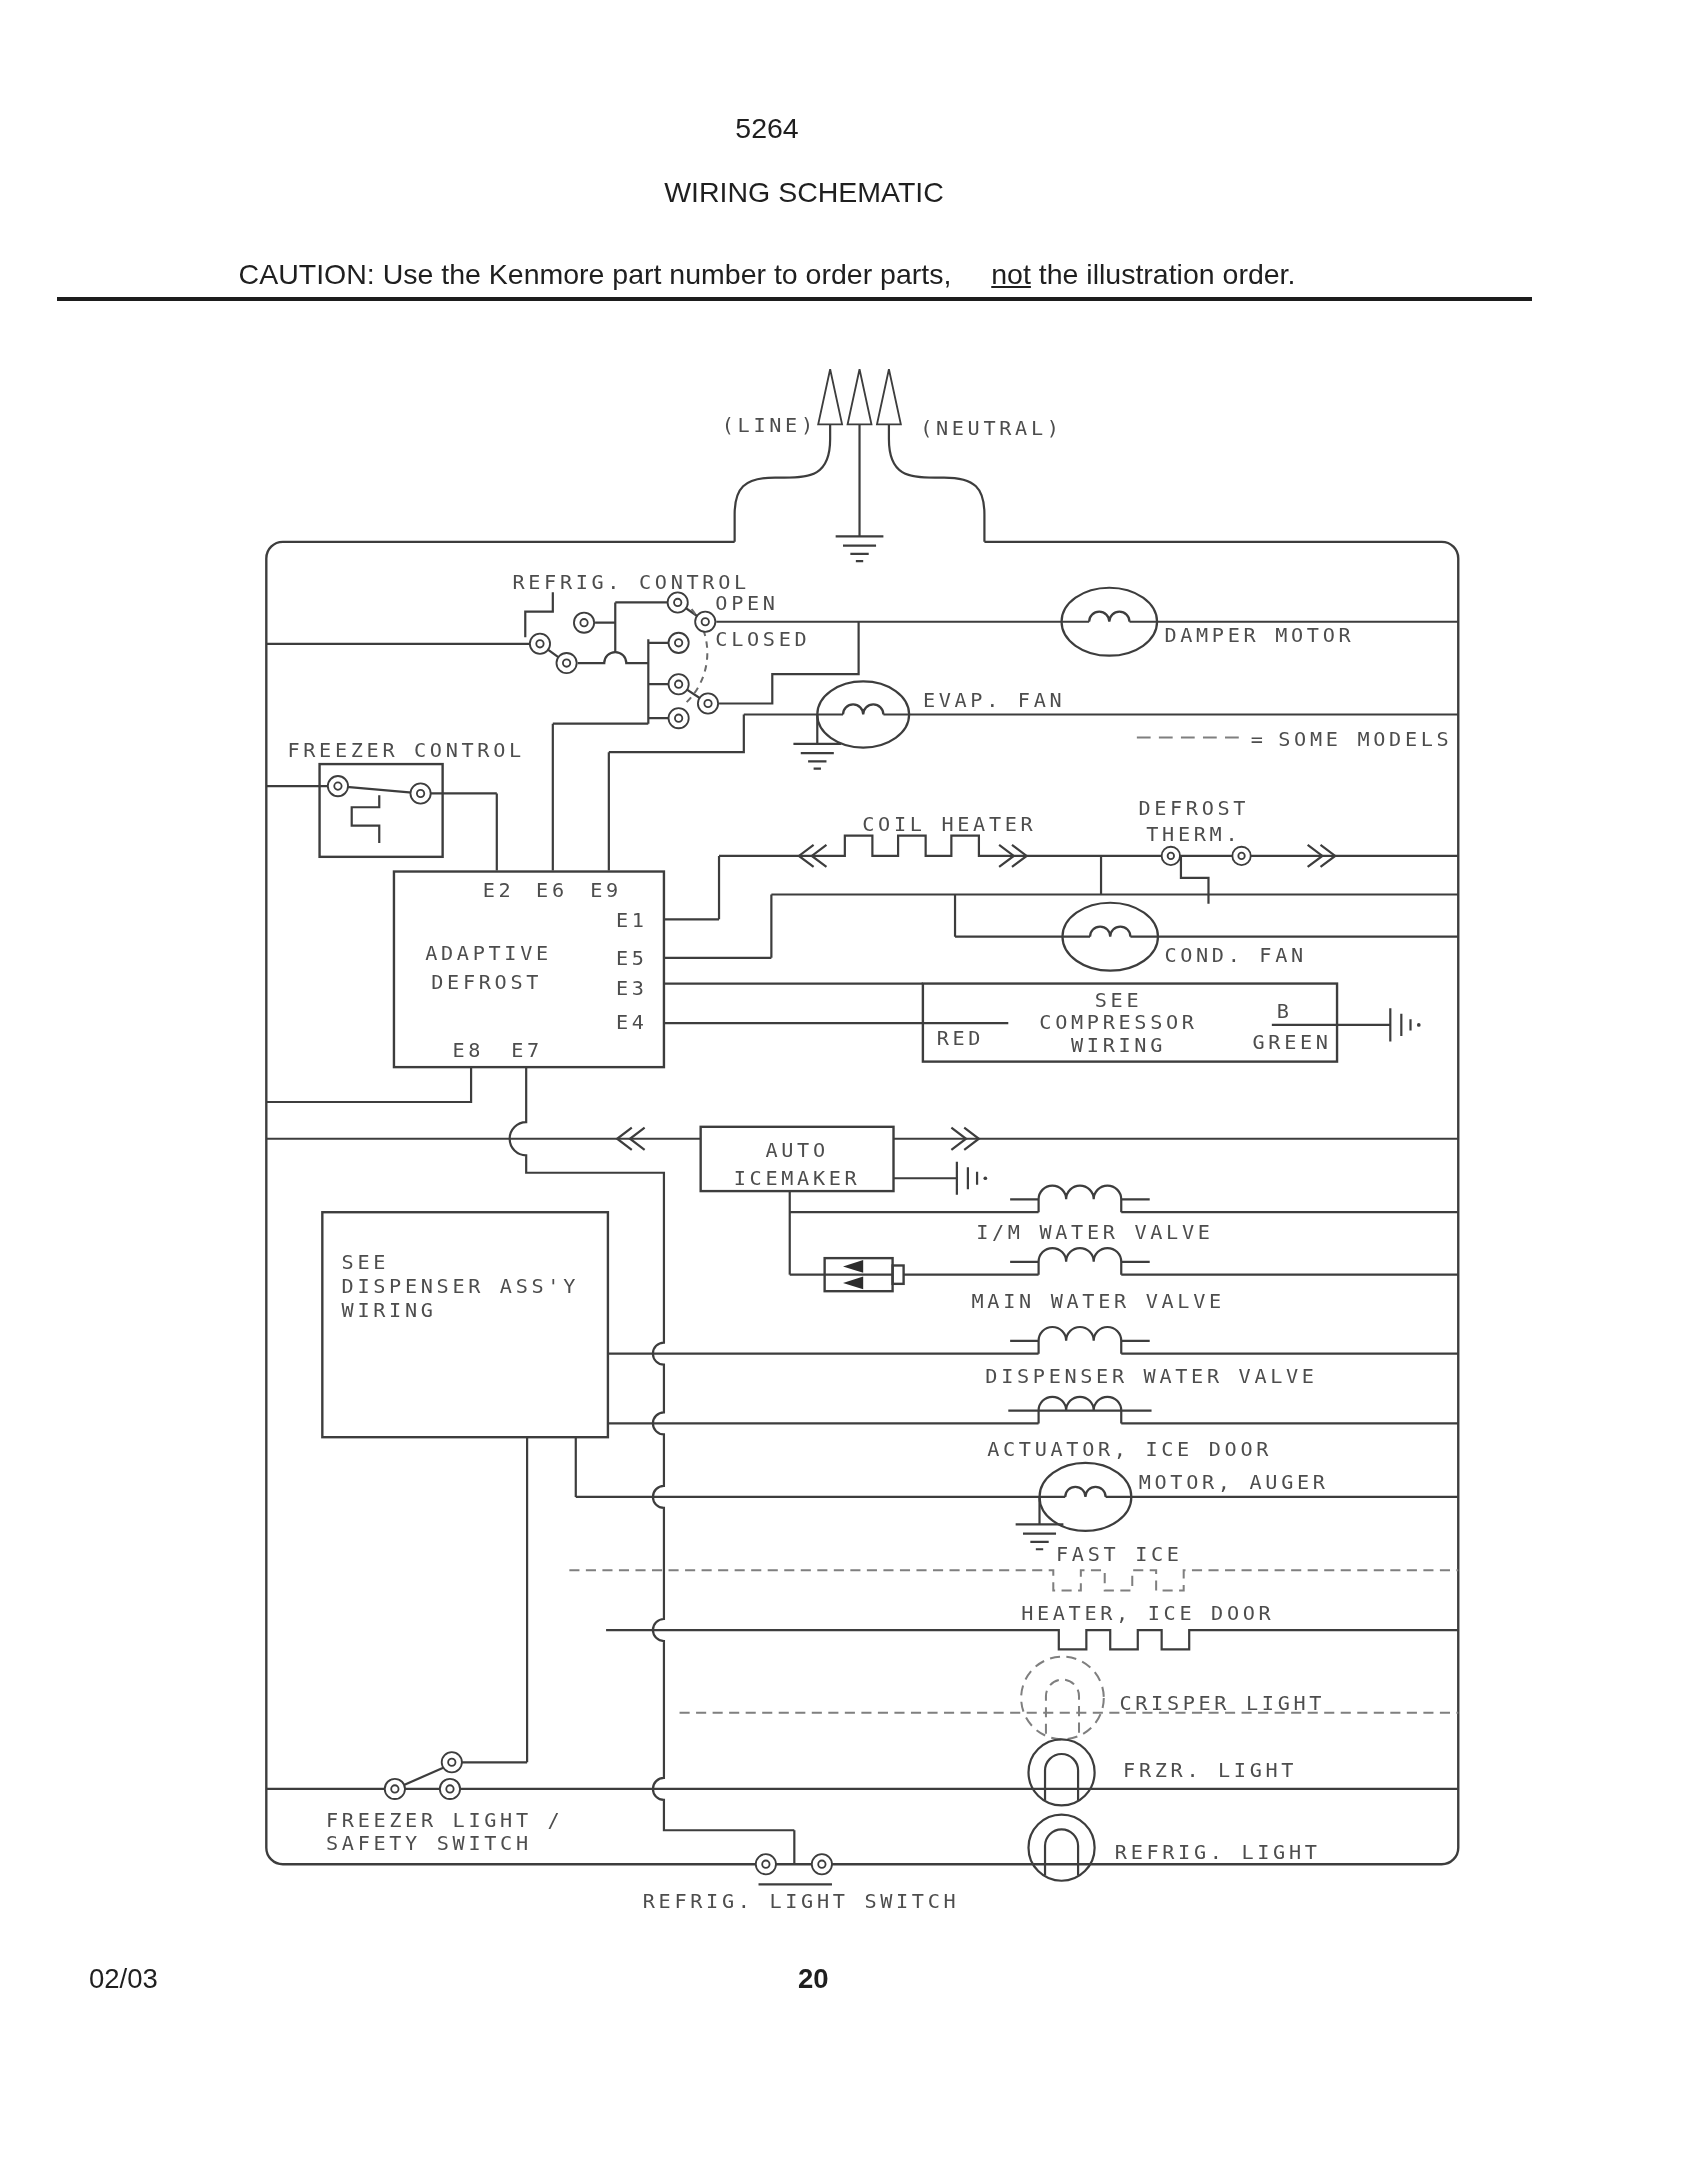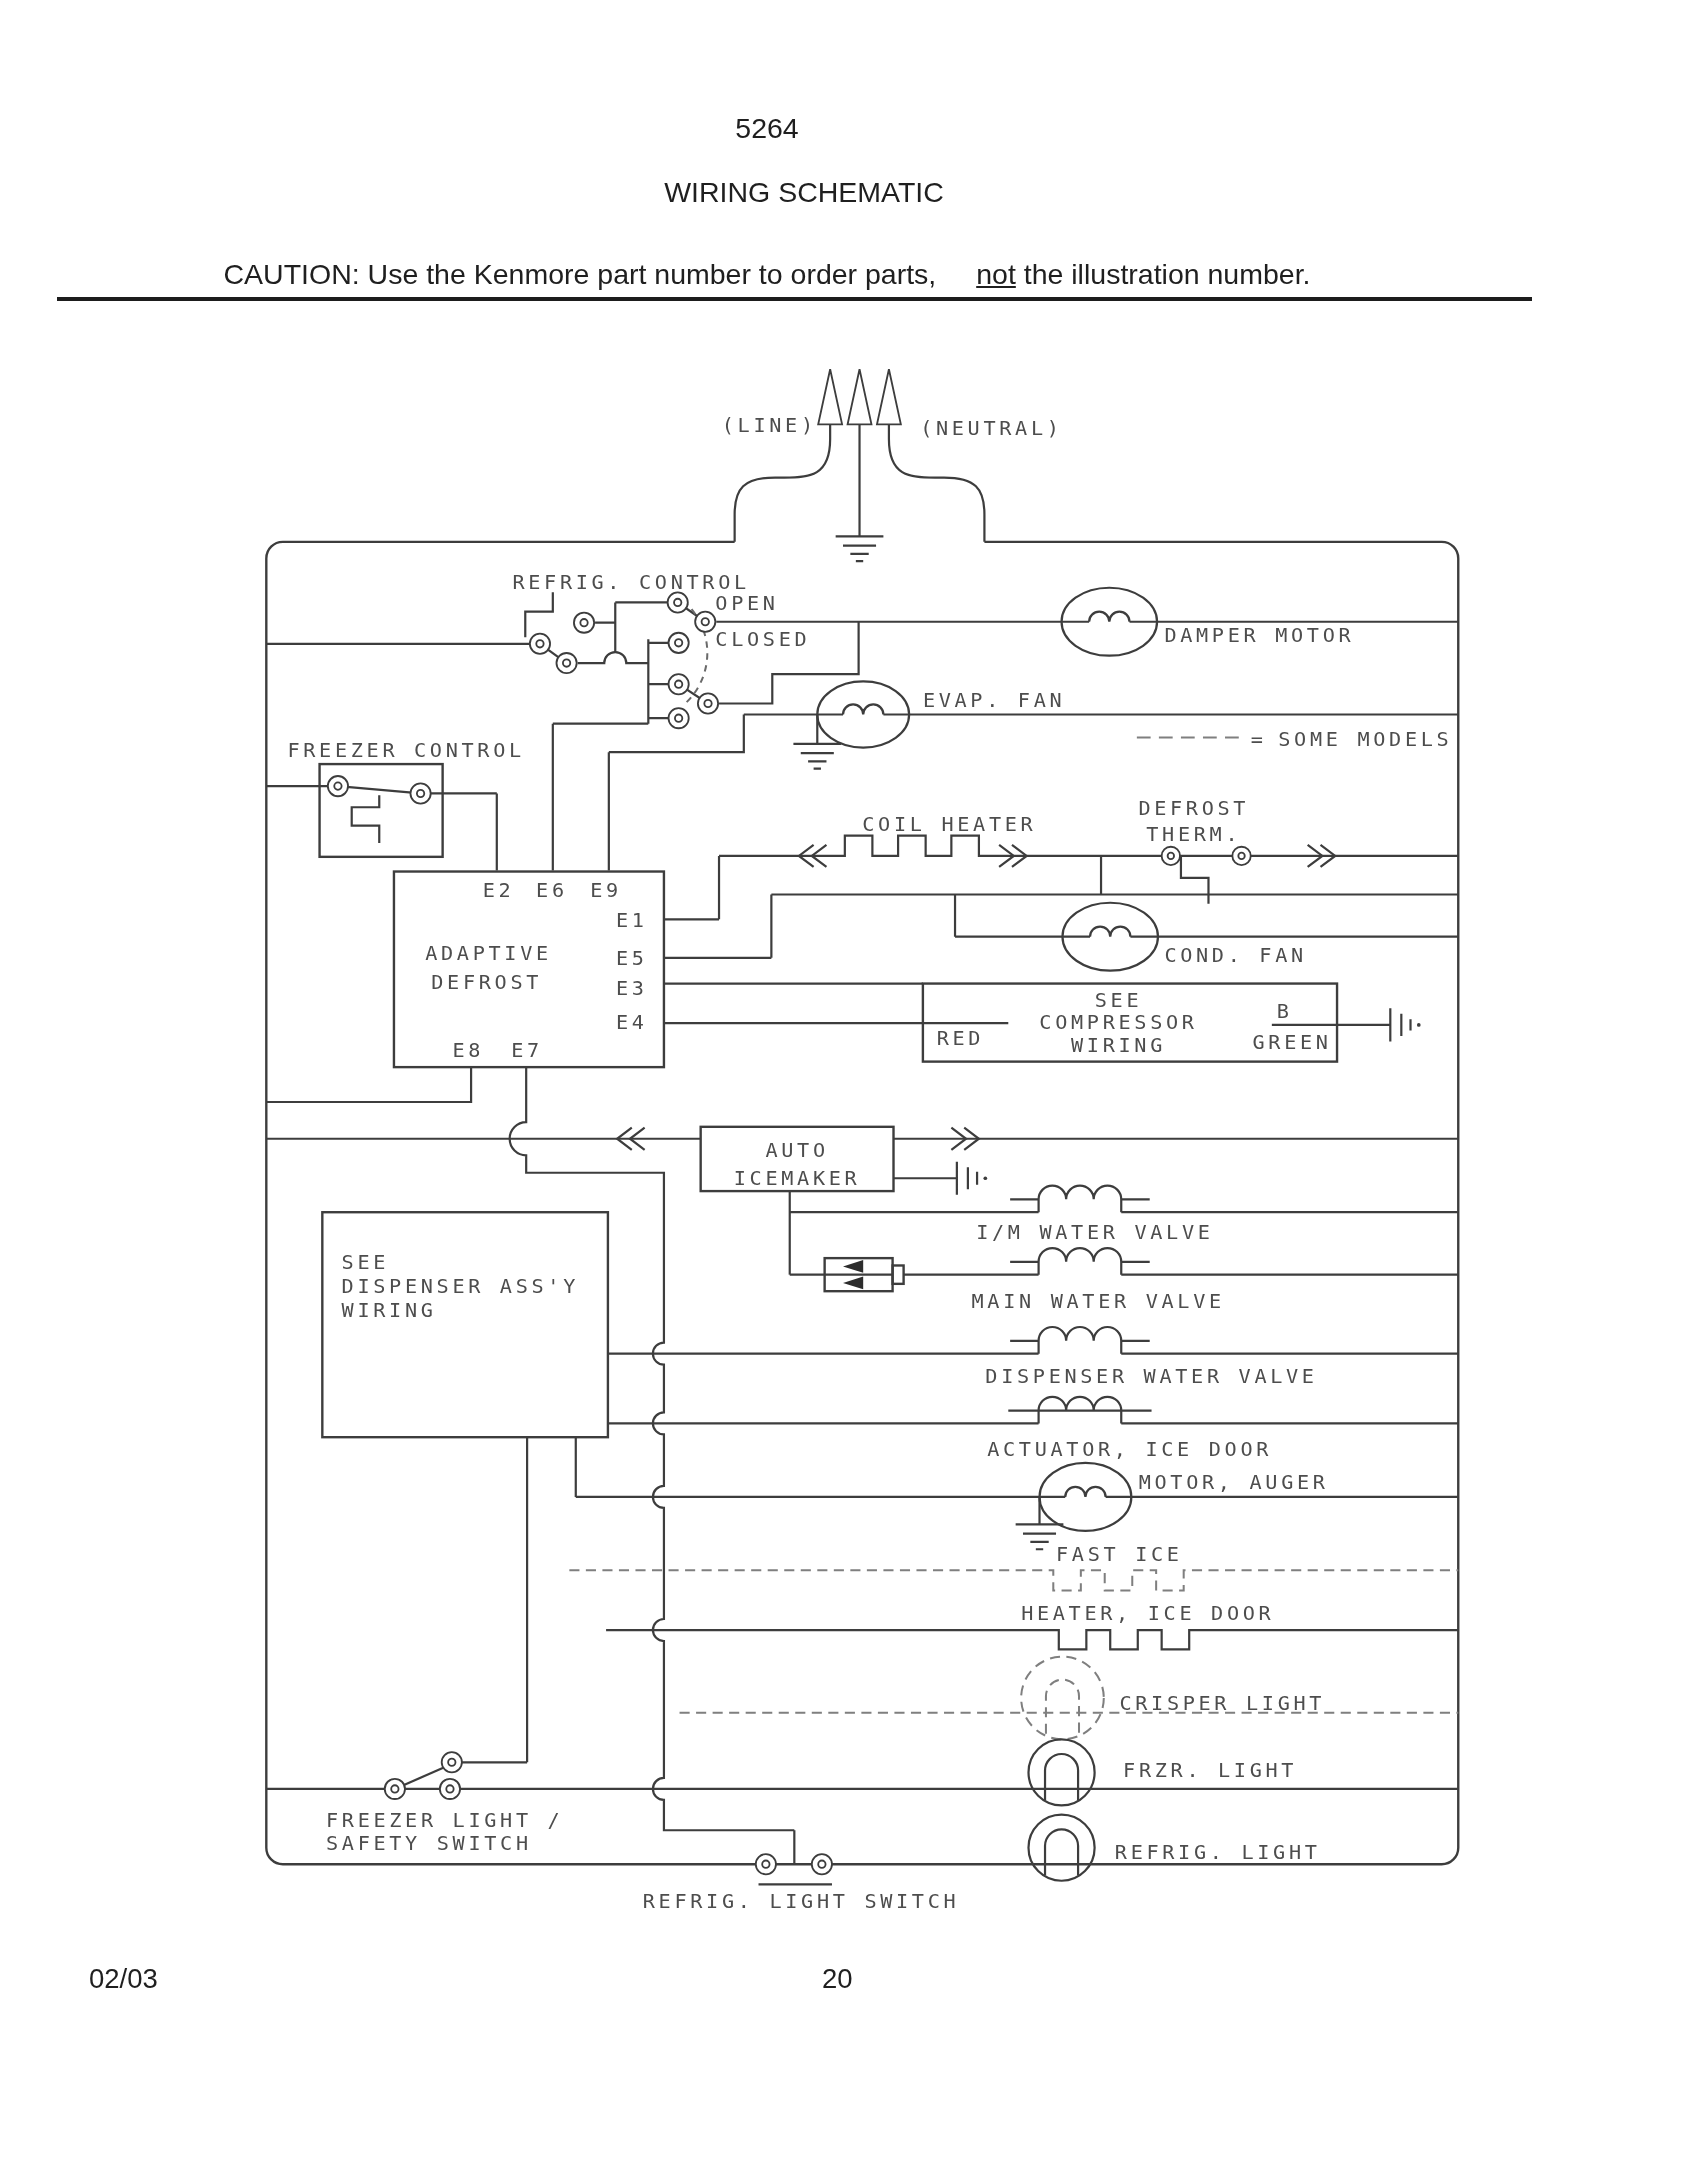--- a/index.html
+++ b/index.html
@@ -5,35 +5,35 @@
   html,body{margin:0;padding:0;background:#fff;}
   body{width:1686px;height:2182px;position:relative;font-family:"Liberation Sans",sans-serif;}
   .hdr{position:absolute;left:0;width:1534px;text-align:center;color:#1f1f1f;}
   #model{top:112px;font-size:28.5px;}
   #doctitle{top:176px;font-size:28.5px;margin-left:37px;}
   #caution{top:258px;font-size:28.5px;}
   #caution .u{text-decoration:underline;margin-left:32px;}
   #rule{position:absolute;left:57px;top:297px;width:1475px;height:3.7px;background:#1d1d1d;}
   .ftr{position:absolute;font-size:27.5px;color:#1f1f1f;}
   #f-date{left:89px;top:1963px;}
-  #f-page{left:822px;top:1963px;}
+  #f-page{left:798px;top:1963px;font-weight:bold;}
   svg{position:absolute;left:0;top:0;}
   svg text{font-family:"DejaVu Sans Mono",monospace;font-size:22px;letter-spacing:4px;fill:#4d4d4d;}
   .w{stroke:#3d3d3d;stroke-width:2.4;fill:none;}
   .wd{stroke:#7f7f7f;stroke-width:2.2;fill:none;stroke-dasharray:11 7;}
   .box{stroke:#3d3d3d;stroke-width:2.6;fill:none;}
   .term{stroke:#3d3d3d;stroke-width:2;fill:#fff;}
   .tri{fill:#2c2c2c;stroke:none;}
 </style>
 </head>
 <body>
 
 <div class="hdr" id="model">5264</div>
 <div class="hdr" id="doctitle">WIRING SCHEMATIC</div>
-<div class="hdr" id="caution"><span>CAUTION: Use the Kenmore part number to order parts, </span><span class="u">not</span><span> the illustration number.</span></div>
+<div class="hdr" id="caution"><span>CAUTION: Use the Kenmore part number to order parts, </span><span class="u">not</span><span> the illustration order.</span></div>
 <div id="rule"></div>
 
 <svg width="1686" height="2182" viewBox="0 0 1836 2376">
 
   <path class="box" d="M1072,590 H1570 A18,18 0 0 1 1588,608 V2012 A18,18 0 0 1 1570,2030 H308 A18,18 0 0 1 290,2012 V608 A18,18 0 0 1 308,590 H800"></path>
 
   <g>
     <path class="w" d="M904,462 V478 C904,518 882,520 854,520 H844 C810,520 800,532 800,560 V590"></path>
     <path class="w" d="M968,462 V478 C968,518 990,520 1018,520 H1028 C1062,520 1072,532 1072,560 V590"></path>
     <path class="w" d="M936,462 V584"></path>

